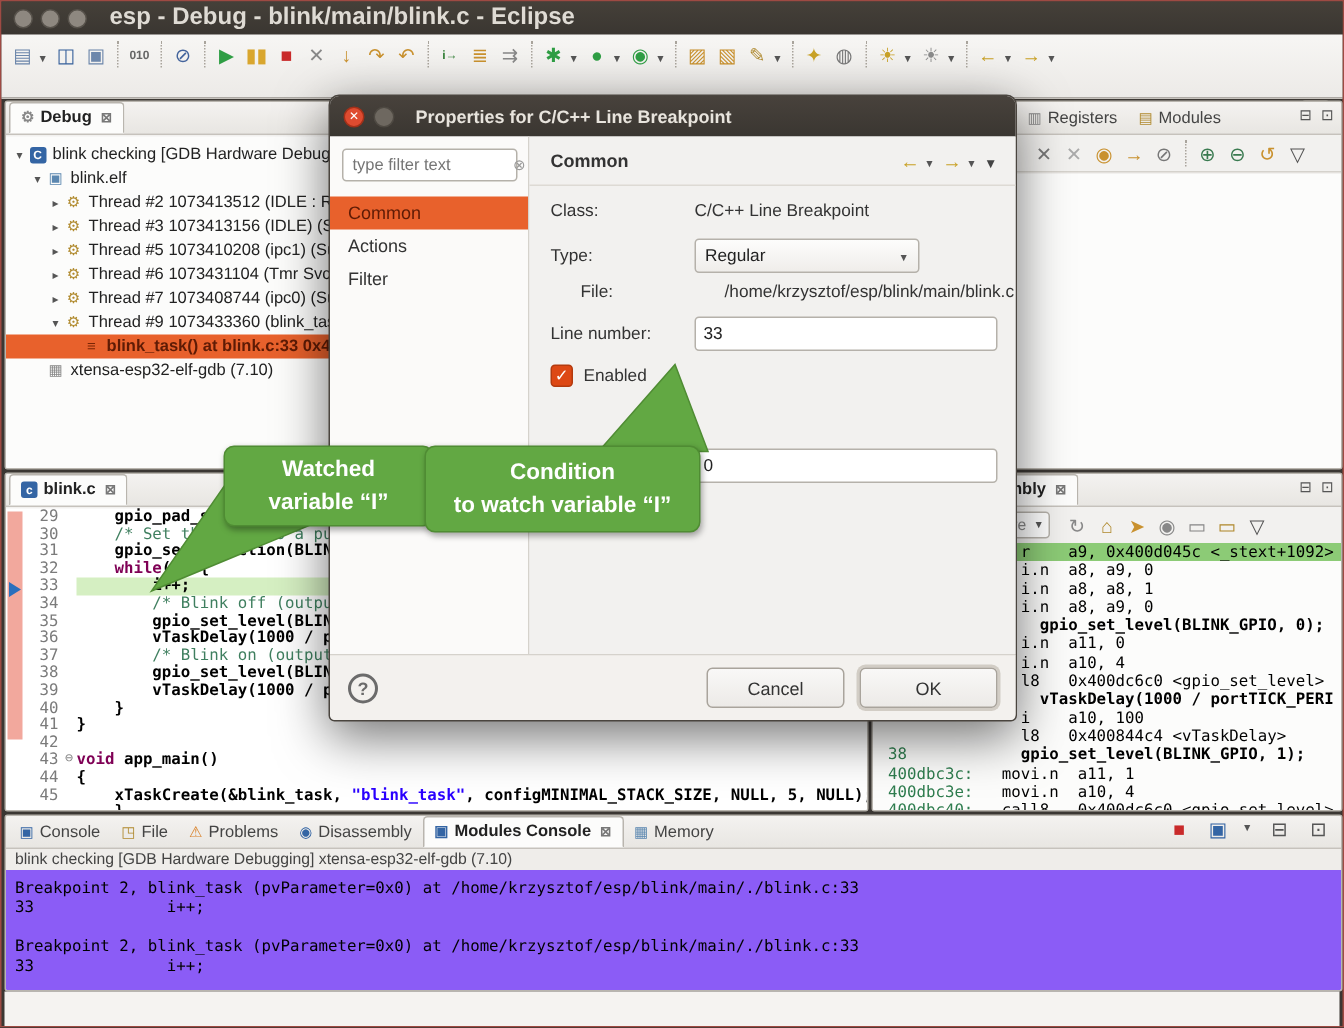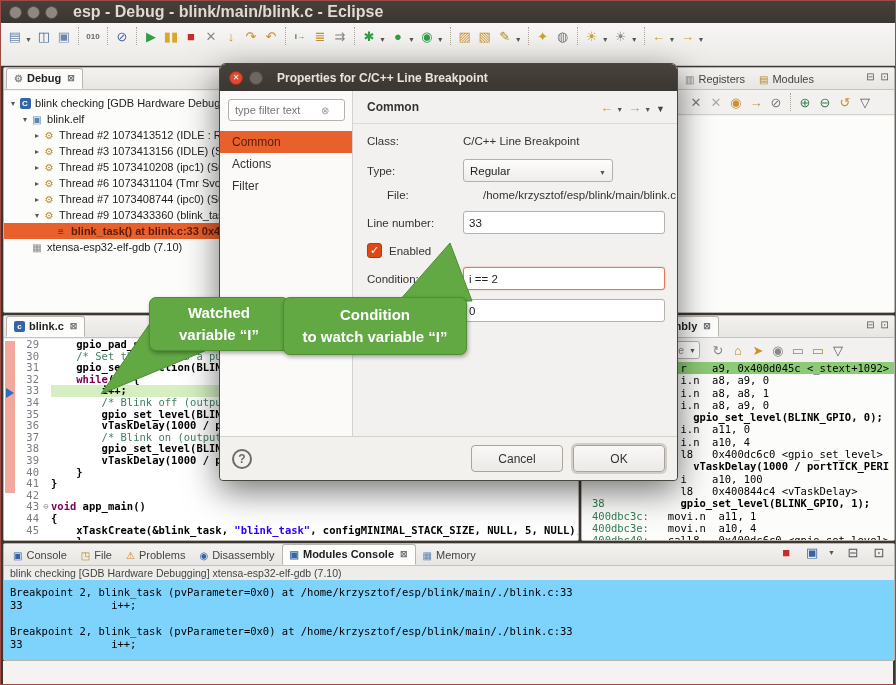--- a/index.html
+++ b/index.html
@@ -79,39 +79,39 @@
   .dis-addr { color:#2F7D4F; }
   .dis-src { font-weight:600; }
   #dis-combo { margin-left:10px; width:108px; height:18px; border:1px solid #B5B1AA; border-radius:3px;
     background:#fff; color:#8a8a8a; font-size:10.5px; padding:1px 3px; white-space:nowrap; overflow:hidden;
     display:flex; align-items:center; }
   #dis-combo .dd { margin:0 0 0 auto; }
 
   
   #con-header { height:15px; background:#EFEDEA; border-bottom:1px solid #DDD9D3;
     font-size:10.5px; color:#444; padding:1px 6px; white-space:nowrap; }
-  #con-body { position:absolute; top:36px; bottom:0; left:0; right:0; background:#7dd3fc;
+  #con-body { position:absolute; top:36px; bottom:0; left:0; right:0; background:#8b5cf6;
     font-family:"DejaVu Sans Mono", monospace; font-size:10.5px; line-height:13px;
     padding:6px 0 0 6px; white-space:pre; color:#000; }
 
   
   #dialog { position:absolute; left:218px; top:62px; width:459px; height:418px; z-index:30;
     background:#F2F1EF; border:1px solid #4A453F; border-radius:7px 7px 4px 4px;
     box-shadow:0 10px 34px rgba(0,0,0,.55); }
   #dlg-title { height:27px; background:linear-gradient(#48423C,#3A3631); border-radius:6px 6px 0 0;
     display:flex; align-items:center; padding:0 9px; }
   .dcircle { width:14px; height:14px; border-radius:50%; margin-right:6px;
     display:flex; align-items:center; justify-content:center; font-size:8px; color:#fff; }
   .dcircle.close { background:#DF4B30; border:1px solid #A33019; }
   .dcircle.max { background:#6E6860; border:1px solid #4E4942; }
   #dlg-title .dtext { color:#E8E4DD; font-size:12px; font-weight:bold; margin-left:8px; }
   #dlg-side { position:absolute; left:0; top:27px; bottom:44px; width:133px;
     background:#FBFAF9; border-right:1px solid #D5D2CC; padding:8px 0 0 8px; }
   #dlg-filter { width:117px; height:22px; border:1px solid #B5B1AA; border-radius:3px; background:#fff;
-    display:flex; align-items:center; padding:0 4px; }
+    display:flex; align-items:center; padding:0 4px;gap:21px; }
   #dlg-filter input { border:none; outline:none; width:88px; font-size:11px; color:#8a8a8a;
     font-family:"Liberation Sans",sans-serif; background:transparent; }
   #dlg-filter .clr { color:#999; font-size:10px; }
   #dlg-nav { margin:10px 0 0 -8px; }
   .nav-item { height:22px; display:flex; align-items:center; padding-left:12px; font-size:12px; color:#333; }
   .nav-item.sel { background:#E8612C; color:#5E1B05; }
   #dlg-content { position:absolute; left:133px; top:27px; right:0; bottom:44px; background:#F2F1EF; }
   #dlg-head { height:33px; display:flex; align-items:center; padding:0 10px 0 14px;
     border-bottom:1px solid #DDDAD4; }
   #dlg-head .sect { font-size:12px; font-weight:bold; color:#333; }
@@ -459,24 +459,20 @@
         <span class="fstatic">/home/krzysztof/esp/blink/main/blink.c</span>
       </div>
       <div class="frow" style="top:120px;">
         <span class="flabel">Line number:</span>
         <input class="finput" value="33" style="">
       </div>
       <div class="frow" style="top:152px;">
         <span class="fcheck">✓</span>
         <span class="fstatic">Enabled</span>
       </div>
-      <div class="frow" style="top:176px;">
-        <span class="flabel">Condition:</span>
-        <input class="finput focus" value="i == 2" style="">
-      </div>
       <div class="frow" style="top:208px;">
         <span class="flabel">Ignore count:</span>
         <input class="finput" value="0" style="">
       </div>
     </div>
     <div id="dlg-footer">
       <span id="help-btn">?</span>
       <span class="dbtn" id="btn-cancel">Cancel</span>
       <span class="dbtn" id="btn-ok">OK</span>
     </div>

